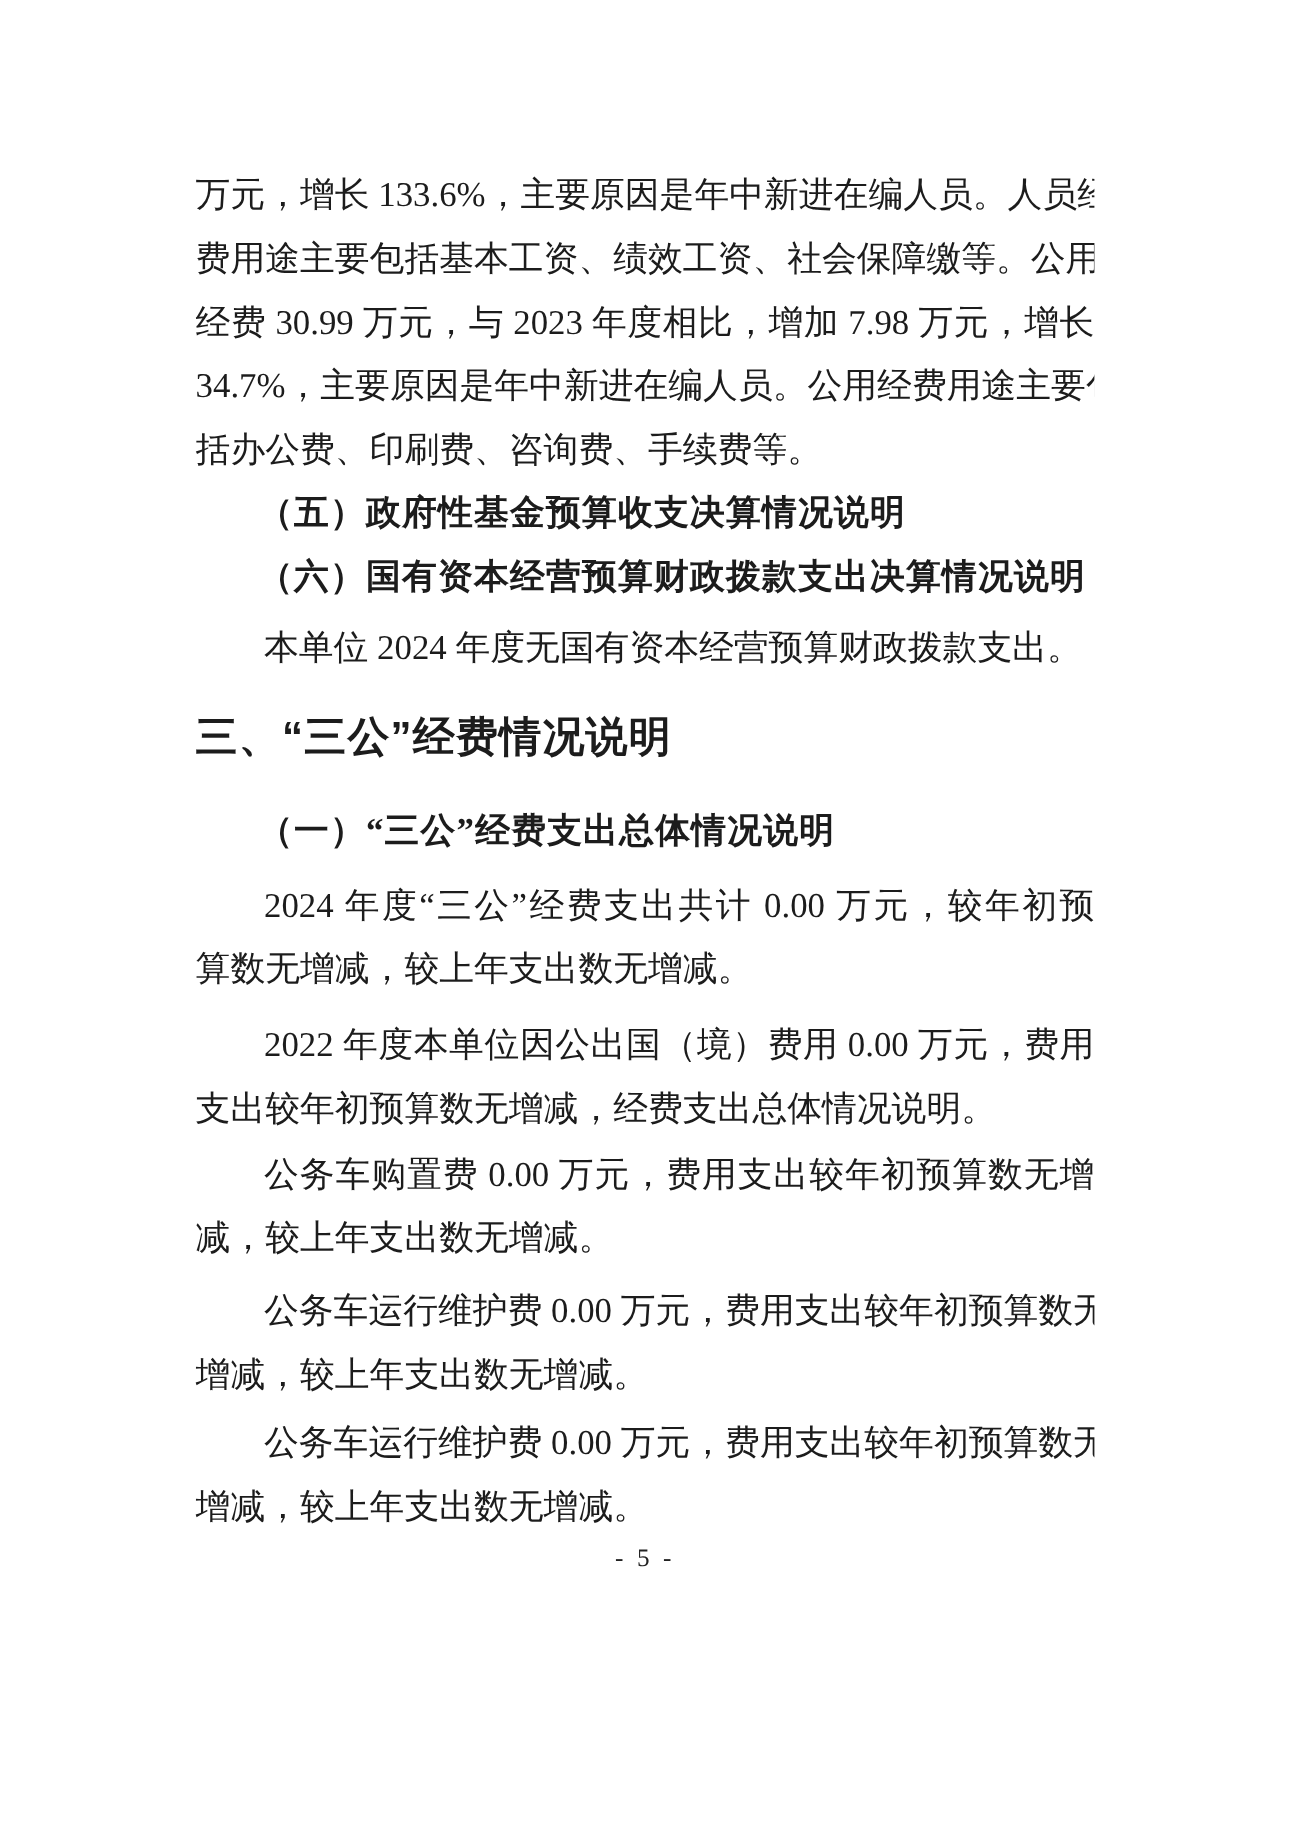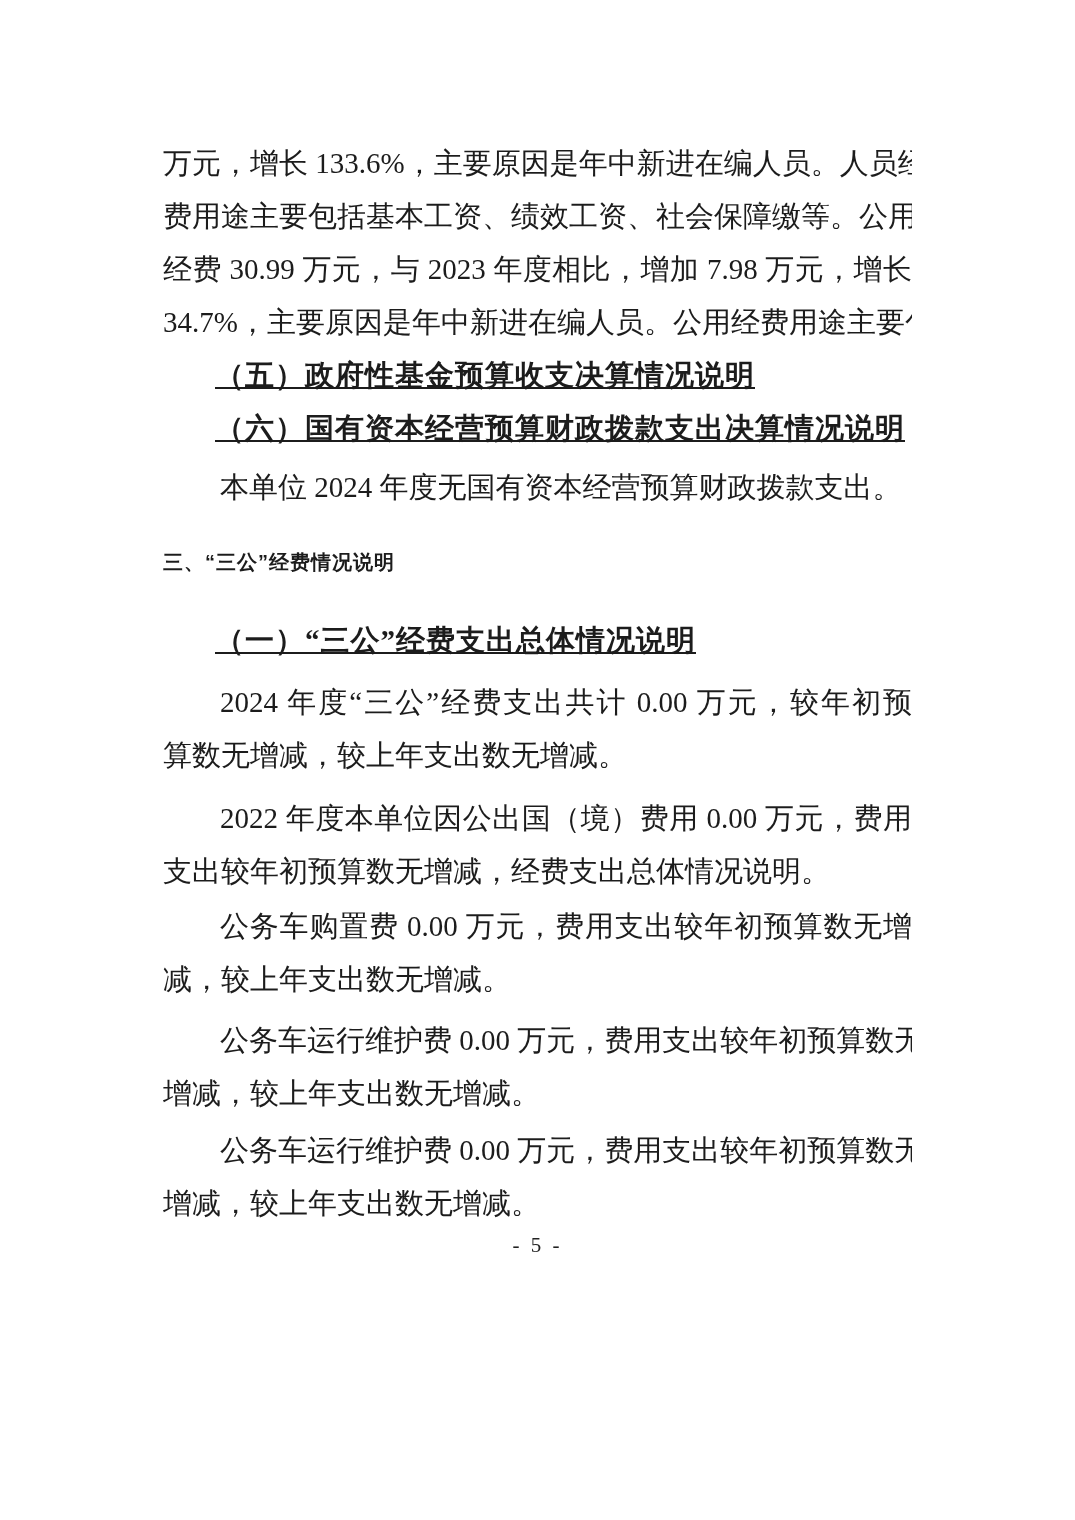--- a/index.html
+++ b/index.html
@@ -42,26 +42,25 @@
   .hk {
     font-size: 29px;
     line-height: 53px;
     height: 53px;
     font-weight: 700;
     text-align: right;
     text-align-last: left;
     white-space: nowrap;
     text-indent: 52px;
     letter-spacing: 1px;
-    text-decoration: underline;
   }
   
   .hh {
     font-family: "Liberation Sans", "DejaVu Sans", sans-serif;
-    font-size: 20px;
+    font-size: 35px;
     line-height: 56px;
     height: 56px;
     font-weight: 700;
     text-align: left;
     text-align-last: left;
     white-space: nowrap;
     margin-top: 20px;
     margin-bottom: 24px;
     letter-spacing: 1px;
   }
@@ -84,20 +83,21 @@
 </head>
 <body>
 
 <div class="page">
   <div class="content">
 
     <div class="bline">万元，增长 133.6%，主要原因是年中新进在编人员。人员经</div>
     <div class="bline">费用途主要包括基本工资、绩效工资、社会保障缴等。公用</div>
     <div class="bline">经费 30.99 万元，与 2023 年度相比，增加 7.98 万元，增长</div>
     <div class="bline">34.7%，主要原因是年中新进在编人员。公用经费用途主要包</div>
+    <div class="bline endl">括办公费、印刷费、咨询费、手续费等。</div>
 
     <div class="hk">（五）政府性基金预算收支决算情况说明</div>
 
     <div class="hk">（六）国有资本经营预算财政拨款支出决算情况说明</div>
     <div class="bline endl ind mt6">本单位 2024 年度无国有资本经营预算财政拨款支出。</div>
 
     <div class="hh">三、“三公”经费情况说明</div>
 
     <div class="hk">（一）“三公”经费支出总体情况说明</div>
     <div class="bline ind mt9">2024 年度“三公”经费支出共计 0.00 万元，较年初预</div>

